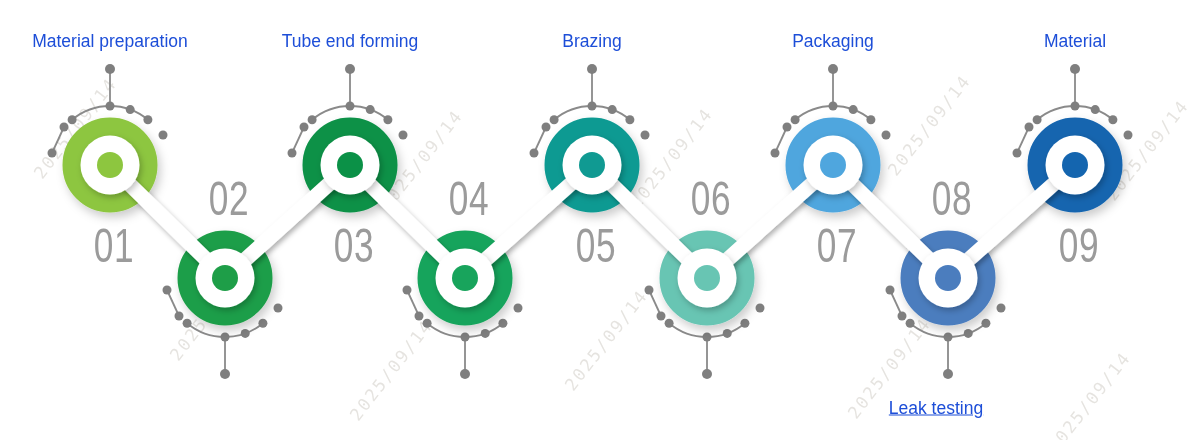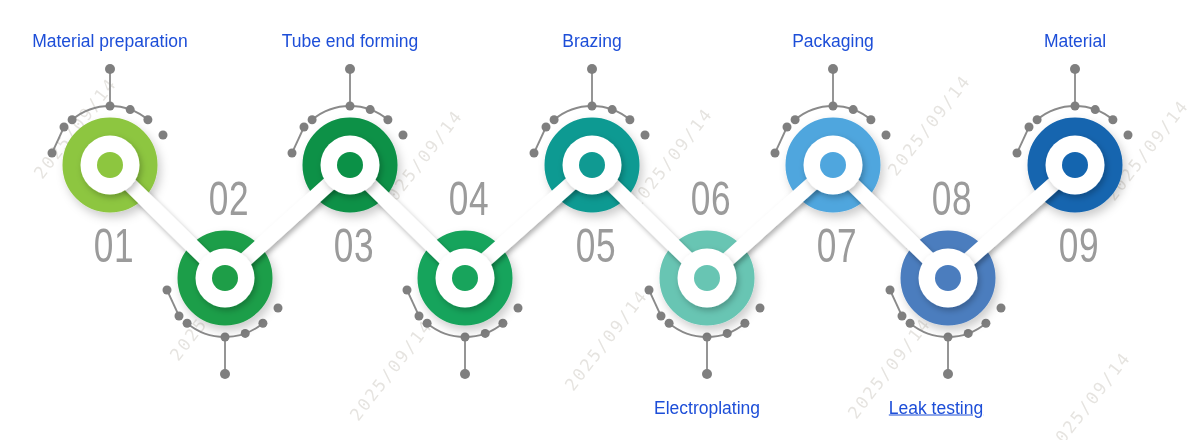--- a/index.html
+++ b/index.html
@@ -211,21 +211,20 @@
 
   <div class="labels-layer" id="labelsLayer">
       <div class="step-label" style="left: 110px; top: 41px;">Material preparation</div>
       <div class="step-number" style="left: 114px; top: 245px;">01</div>
       <div class="step-number" style="left: 229px; top: 198px;">02</div>
       <div class="step-label" style="left: 350px; top: 41px;">Tube end forming</div>
       <div class="step-number" style="left: 354px; top: 245px;">03</div>
       <div class="step-number" style="left: 469px; top: 198px;">04</div>
       <div class="step-label" style="left: 592px; top: 41px;">Brazing</div>
       <div class="step-number" style="left: 596px; top: 245px;">05</div>
-      <div class="step-label" style="left: 707px; top: 408px;">Electroplating</div>
       <div class="step-number" style="left: 711px; top: 198px;">06</div>
       <div class="step-label" style="left: 833px; top: 41px;">Packaging</div>
       <div class="step-number" style="left: 837px; top: 245px;">07</div>
       <div class="step-label" style="left: 936px; top: 408px; text-decoration: underline;">Leak testing</div>
       <div class="step-number" style="left: 952px; top: 198px;">08</div>
       <div class="step-label" style="left: 1075px; top: 41px;">Material</div>
       <div class="step-number" style="left: 1079px; top: 245px;">09</div>
     </div>
 </div>
 

